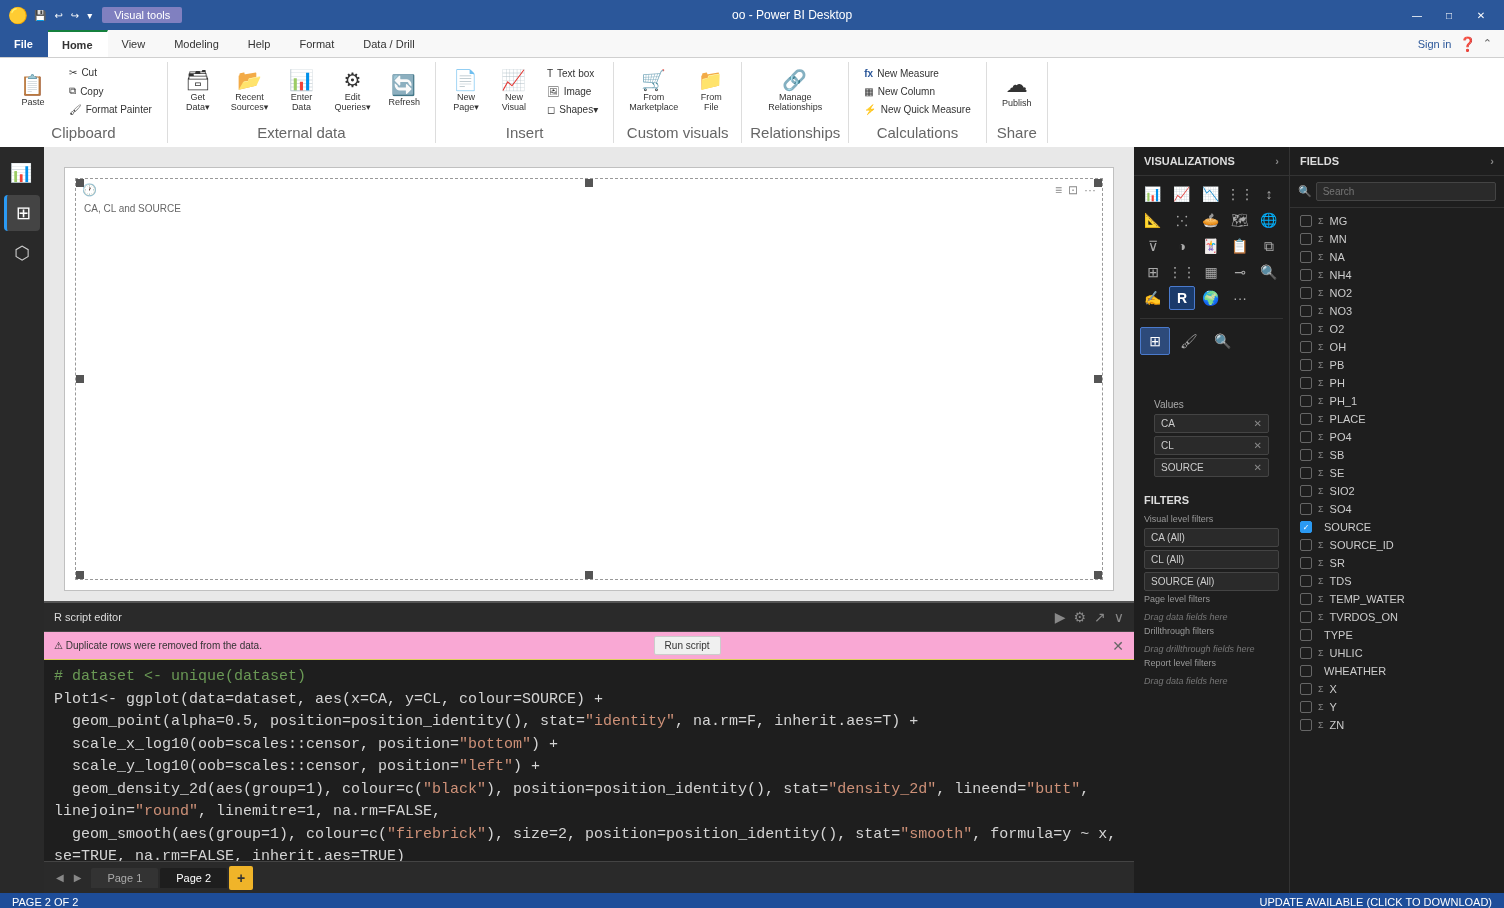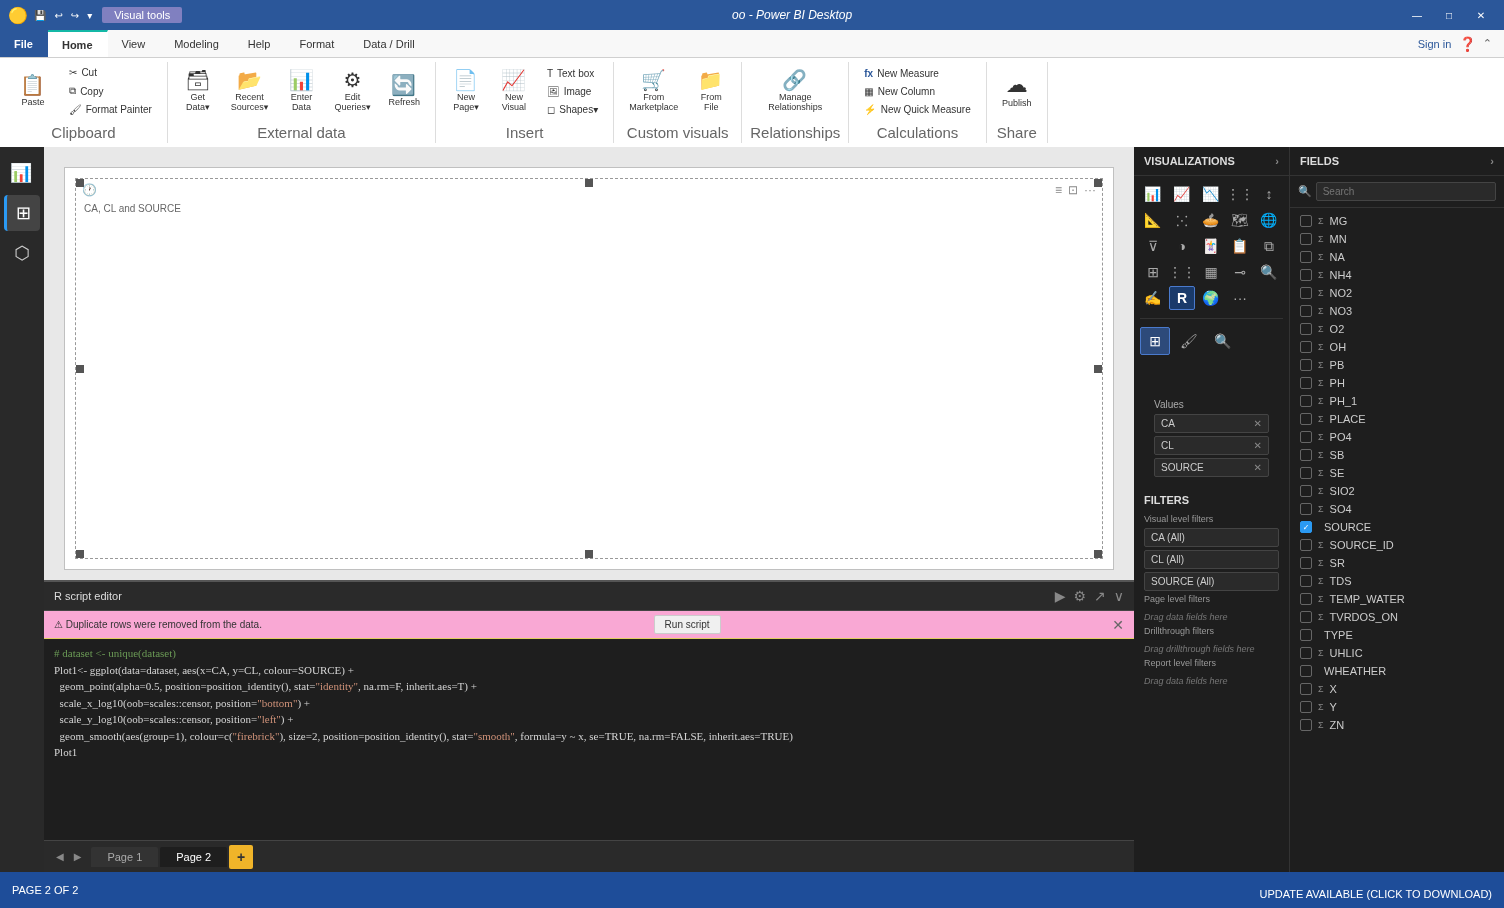--- a/index.html
+++ b/index.html
@@ -7,21 +7,21 @@
 
     
     #title-bar {
       height: 30px;
       background: #2b579a;
       display: flex;
       align-items: center;
       padding: 0 8px;
       color: white;
     }
-    #title-bar .title-text { flex: 1; text-align: center; font-size: 12px; font-style: italic; }
+    #title-bar .title-text { flex: 1; text-align: center; font-size: 12px; }
     #title-bar .win-controls { display: flex; gap: 2px; }
     #title-bar .win-btn {
       width: 30px; height: 20px; display: flex; align-items: center; justify-content: center;
       cursor: pointer; font-size: 10px; color: white;
     }
     #title-bar .quick-access { display: flex; align-items: center; gap: 4px; }
     #title-bar .qa-btn { color: white; font-size: 10px; cursor: pointer; padding: 2px; }
     #ribbon-tabs {
       display: flex;
       background: #f8f8f8;
@@ -210,33 +210,33 @@
     .r-warning-bar {
       display: flex; align-items: center; justify-content: space-between;
       background: #f9a8d4; color: #333; padding: 4px 10px; font-size: 10px;
       border-bottom: 1px solid #e0d060;
     }
     .run-script-btn {
       background: #f0f0f0; border: 1px solid #ccc; padding: 3px 10px;
       font-size: 10px; cursor: pointer; border-radius: 2px; color: #333;
     }
     #r-editor-content {
-      flex: 1; overflow-y: auto; padding: 6px 10px; font-family: Liberation Serif, serif; font-size: 11px; line-height: 1.5;
+      flex: 1; overflow-y: auto; padding: 6px 10px; font-family: Liberation Mono, monospace; font-size: 15px; line-height: 1.5;
     }
     .code-comment { color: #6a9955; }
     .code-normal { color: #d4d4d4; }
     .code-string { color: #ce9178; }
 
     
     #status-bar {
-      height: 36px;
+      height: 15px;
       background: #1e4d99;
       color: white;
       display: flex;
-      align-items: center;
+      align-items: flex-end;
       justify-content: space-between;
       padding: 0 12px;
       font-size: 11px;
     }
 
     
     #page-tabs {
       height: 32px;
       background: #2a2a2a;
       display: flex;
@@ -298,21 +298,21 @@
     <div class="title-text">oo - Power BI Desktop</div>
     <div class="win-controls">
       <div class="win-btn">—</div>
       <div class="win-btn">□</div>
       <div class="win-btn close">✕</div>
     </div>
   </div>
 
   <div id="ribbon-tabs">
     <div class="ribbon-tab active" style="background:#2b579a;color:white;border-top:none;">File</div>
-    <div class="ribbon-tab active" style="border-top:2px solid #14b8a6;">Home</div>
+    <div class="ribbon-tab active" style="border-top:2px solid #15803d;">Home</div>
     <div class="ribbon-tab">View</div>
     <div class="ribbon-tab">Modeling</div>
     <div class="ribbon-tab">Help</div>
     <div class="ribbon-tab">Format</div>
     <div class="ribbon-tab">Data / Drill</div>
     <div style="margin-left:auto;display:flex;align-items:center;padding:0 12px;">
       <span class="sign-in-btn">Sign in</span>
       <span style="margin-left:8px;color:#666;font-size:14px;">❓</span>
       <span style="margin-left:6px;color:#666;font-size:11px;">⌃</span>
     </div>
@@ -500,20 +500,21 @@
           </div>
           <button class="run-script-btn">Run script</button>
           <span style="cursor:pointer;color:#666;font-size:14px;">✕</span>
         </div>
         <div id="r-editor-content">
           <div><span class="code-comment"># dataset &lt;- unique(dataset)</span></div>
           <div><span class="code-normal">Plot1&lt;- ggplot(data=dataset, aes(x=CA, y=CL, colour=SOURCE) +</span></div>
           <div><span class="code-normal">&nbsp;&nbsp;geom_point(alpha=0.5, position=position_identity(), stat=<span class="code-string">"identity"</span>, na.rm=F, inherit.aes=T) +</span></div>
           <div><span class="code-normal">&nbsp;&nbsp;scale_x_log10(oob=scales::censor, position=<span class="code-string">"bottom"</span>) +</span></div>
           <div><span class="code-normal">&nbsp;&nbsp;scale_y_log10(oob=scales::censor, position=<span class="code-string">"left"</span>) +</span></div>
+          <div><span class="code-normal">&nbsp;&nbsp;geom_density_2d(aes(group=1), colour=c(<span class="code-string">"black"</span>), position=position_identity(), stat=<span class="code-string">"density_2d"</span>, lineend=<span class="code-string">"butt"</span>, linejoin=<span class="code-string">"round"</span>, linemitre=1, na.rm=FALSE,</span></div>
           <div><span class="code-normal">&nbsp;&nbsp;geom_smooth(aes(group=1), colour=c(<span class="code-string">"firebrick"</span>), size=2, position=position_identity(), stat=<span class="code-string">"smooth"</span>, formula=y ~ x, se=TRUE, na.rm=FALSE, inherit.aes=TRUE)</span></div>
           <div><span class="code-normal">Plot1</span></div>
         </div>
       </div>
 
       <div id="page-tabs">
         <div class="nav-arrows">
           <span class="nav-arrow">◀</span>
           <span class="nav-arrow">▶</span>
         </div>

